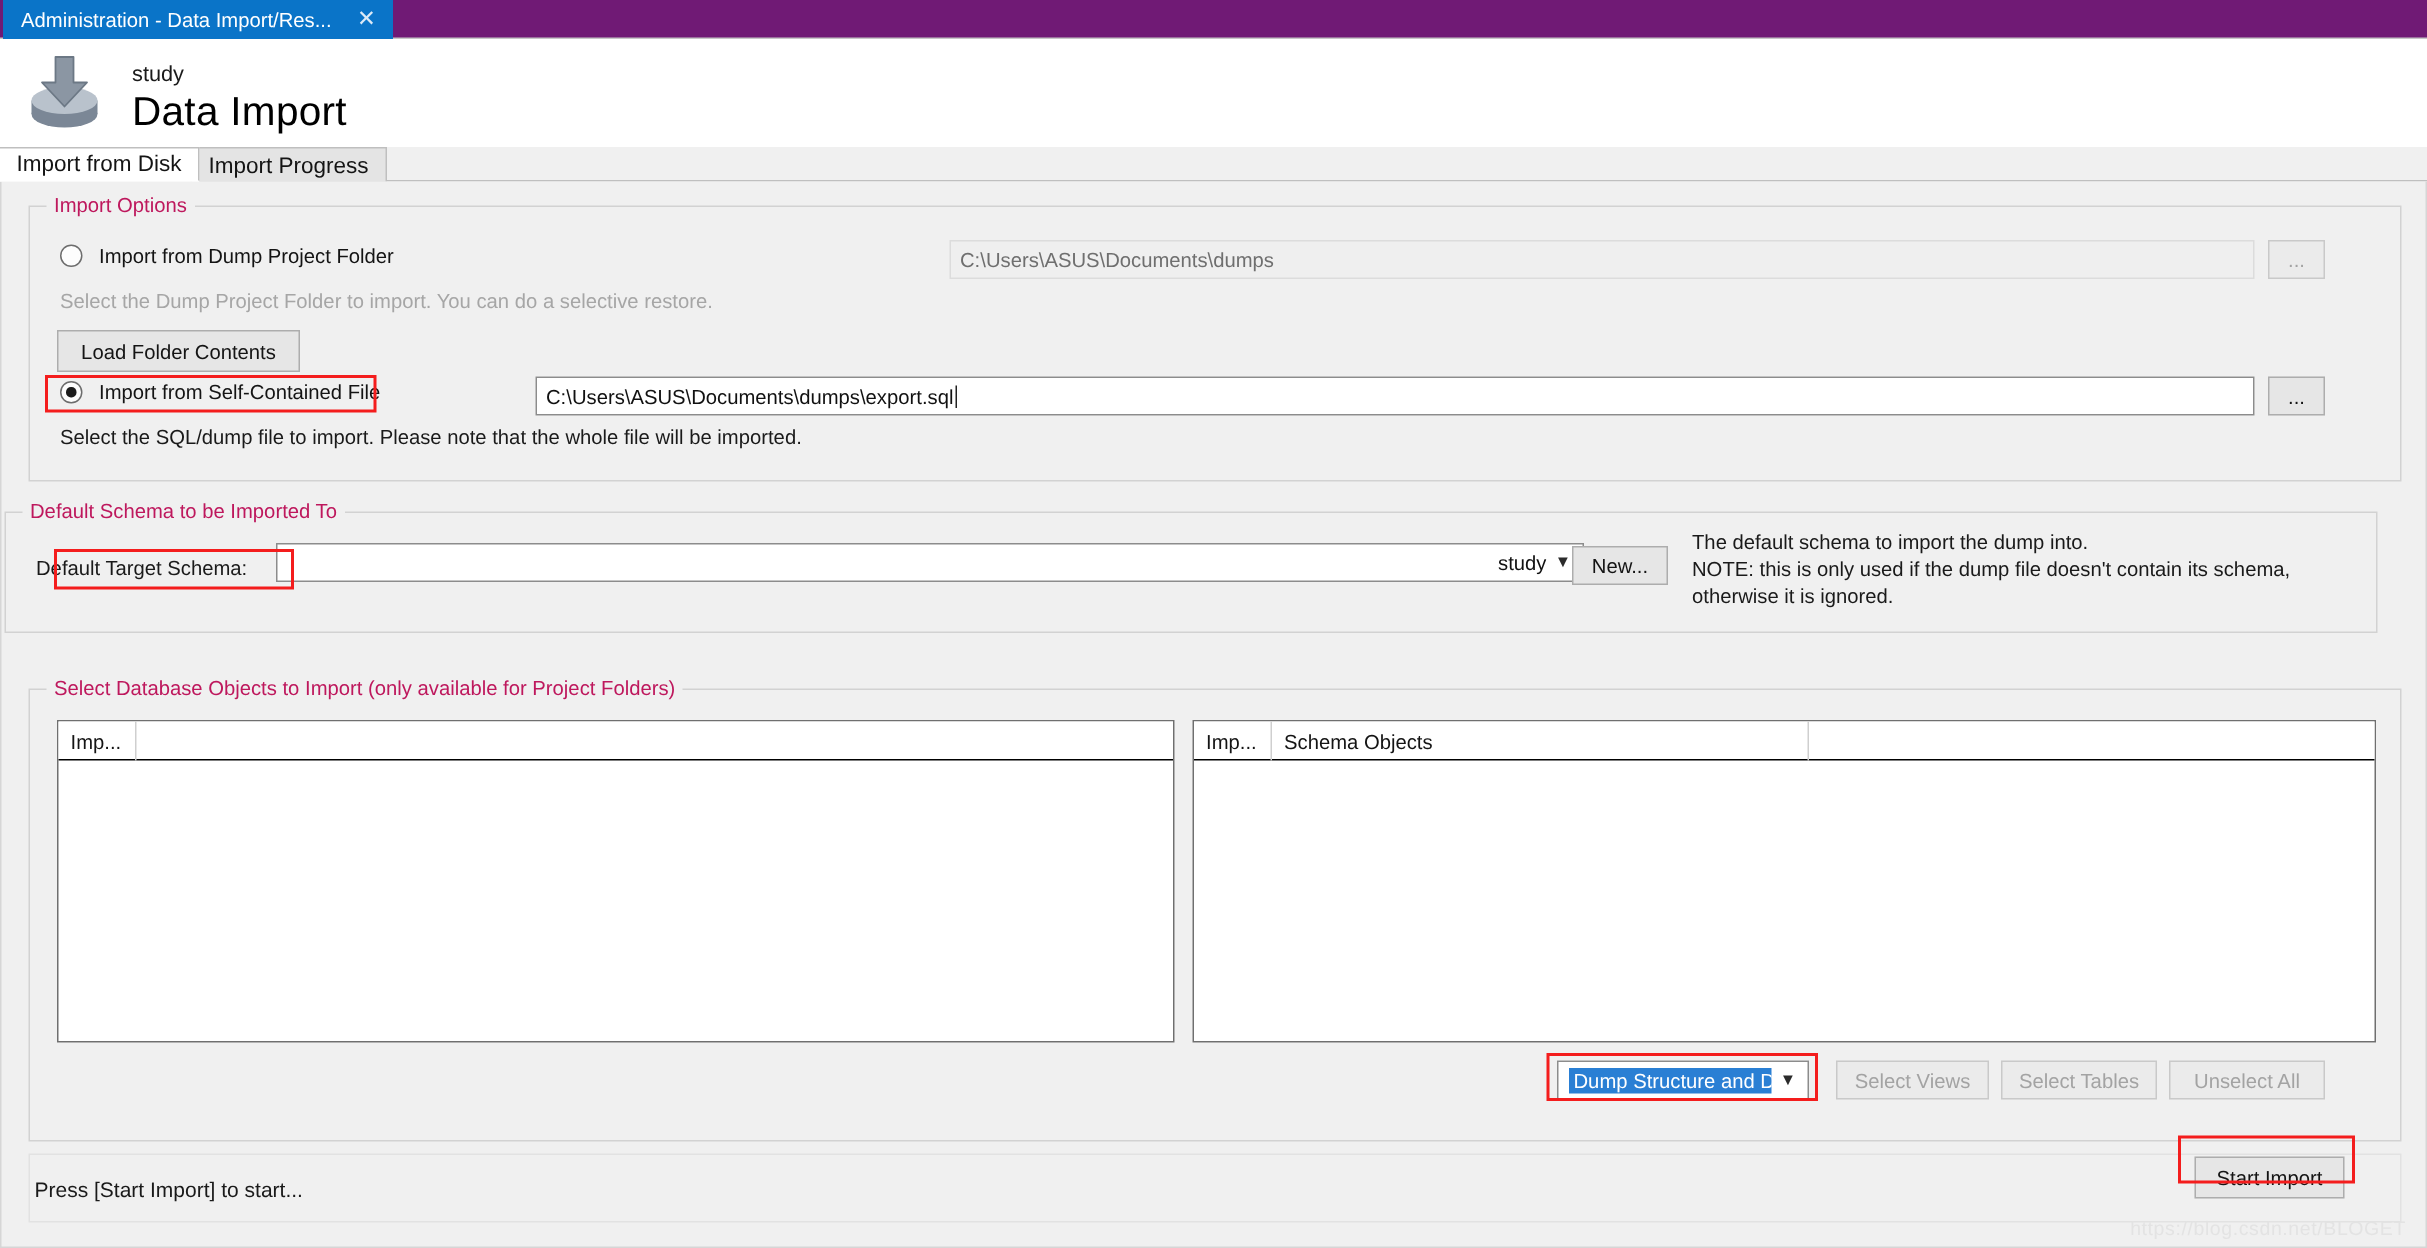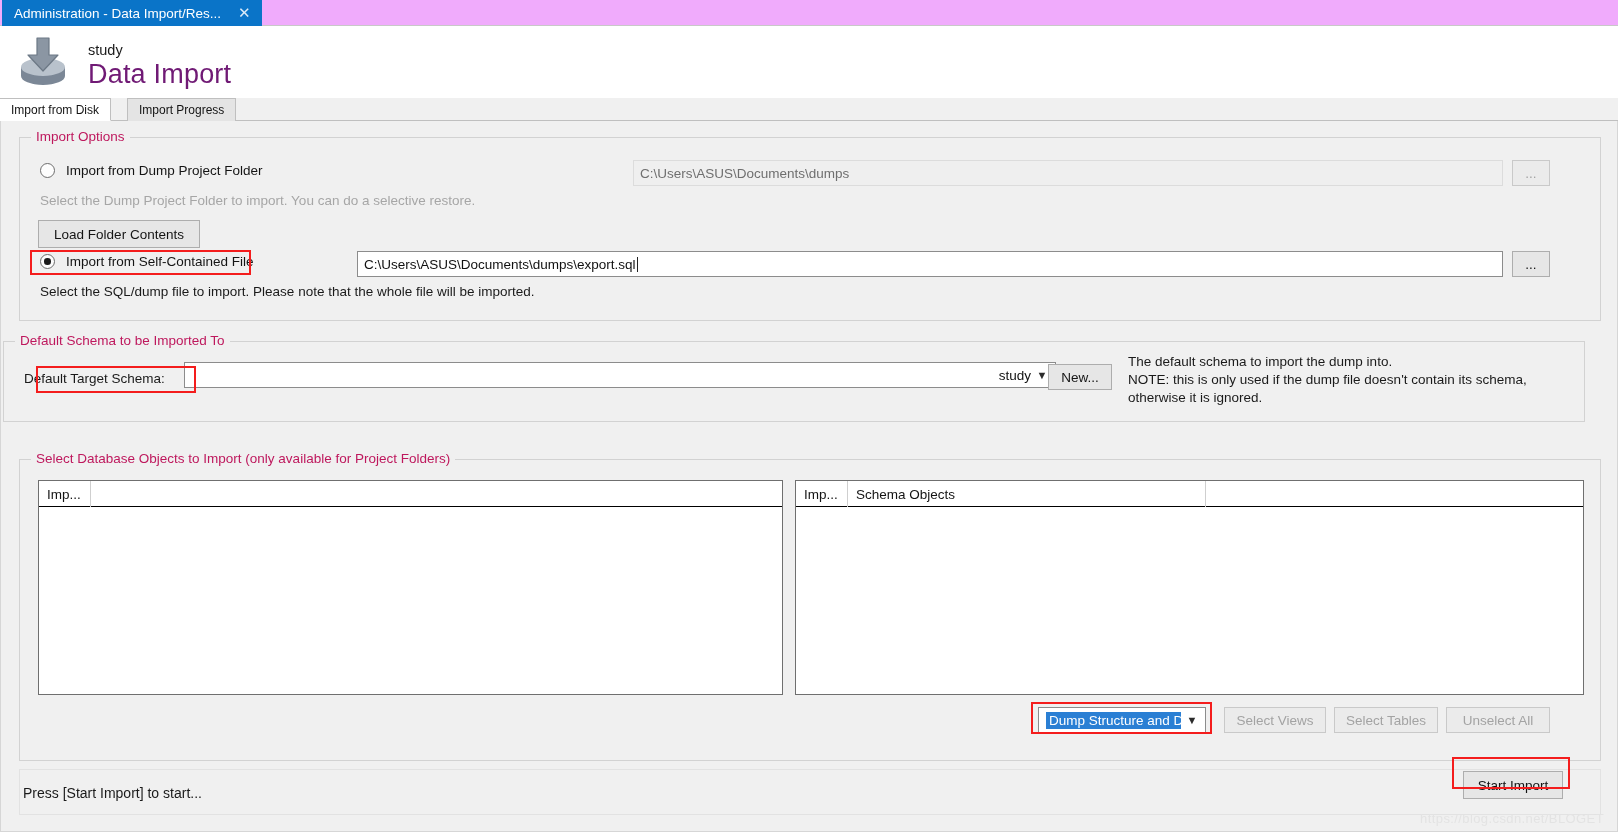--- a/index.html
+++ b/index.html
@@ -6,21 +6,21 @@
   html, body {
     margin: 0; padding: 0;
     background: #ffffff;
     font-family: "Liberation Sans", sans-serif;
   }
   body { width: 1618px; height: 832px; overflow: hidden; position: relative; }
 
   
   .tabstrip {
     position: absolute; left: 0; top: 0; width: 1618px; height: 26px;
-    background: #f0abfc;
+    background: #701a75;
     border-bottom: 1px solid #c8c8c8;
     padding-left: 22px;
   }
   .wintab {
     position: absolute; left: 2px; top: 0; height: 26px;
     background: #0a74c8;
     color: #ffffff;
     font-size: 13.5px;
     display: flex; align-items: center;
     padding: 0 6px 0 12px;
@@ -36,33 +36,33 @@
     position: absolute; left: 0; top: 26px; width: 1618px; height: 72px;
     background: #ffffff;
   }
   .hdr-icon { position: absolute; left: 8px; top: 4px; width: 70px; height: 64px; }
   .hdr-sub {
     position: absolute; left: 88px; top: 16px;
     font-size: 14.5px; color: #1a1a1a;
   }
   .hdr-title {
     position: absolute; left: 88px; top: 33px;
-    font-size: 27px; color: #701a75; letter-spacing: .2px;
+    font-size: 27px; color: #000000; letter-spacing: .2px;
   }
 
   
   .tabs {
     position: absolute; left: 0; top: 98px; width: 1618px; height: 23px;
     border-bottom: 1px solid #bfbfbf;
     background: #f0f0f0;
   }
   .tab {
     position: absolute; top: 0; height: 23px;
     display: flex; align-items: center; padding: 0 11px;
-    font-size: 12px; color: #141414;
+    font-size: 15px; color: #141414;
     border: 1px solid #bfbfbf; border-bottom: none;
     background: #e4e4e4;
     white-space: nowrap;
   }
   .tab.active { background: #ffffff; border-bottom: 1px solid #ffffff; z-index: 2; }
   #tab0 { left: 0; border-left: none; }
   #tab1 { left: 127px; }
 
   
   .panel {

